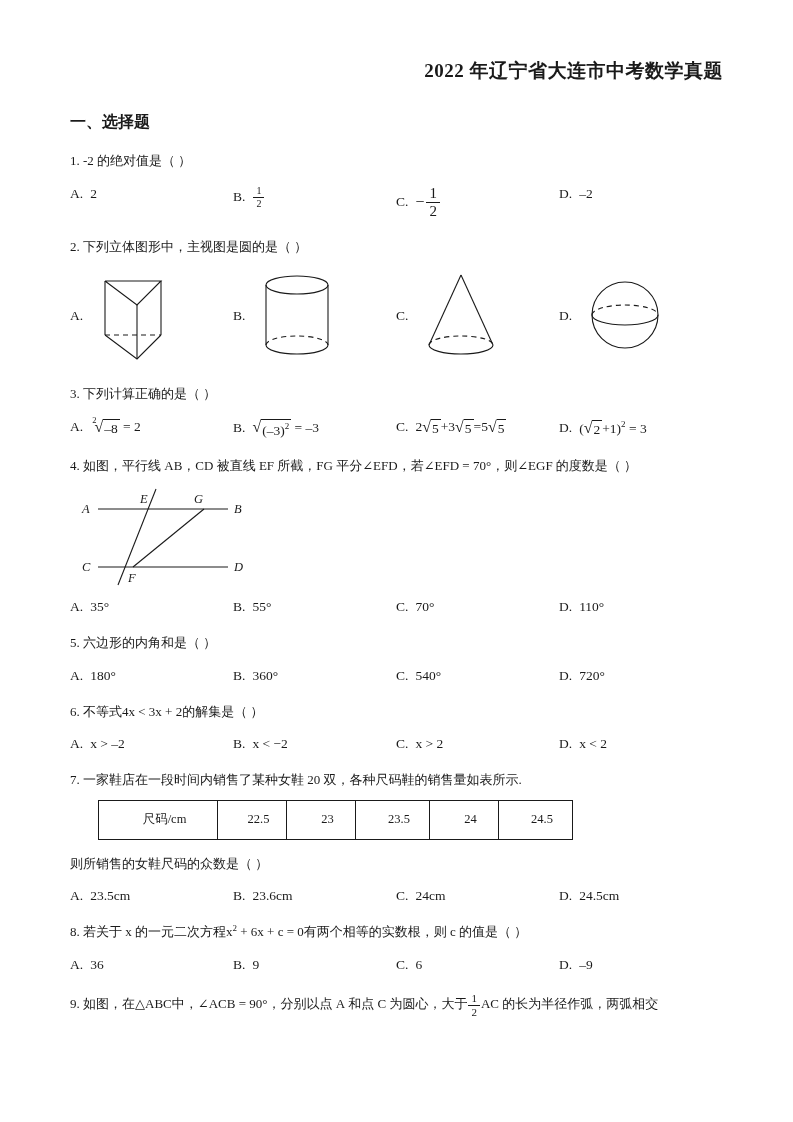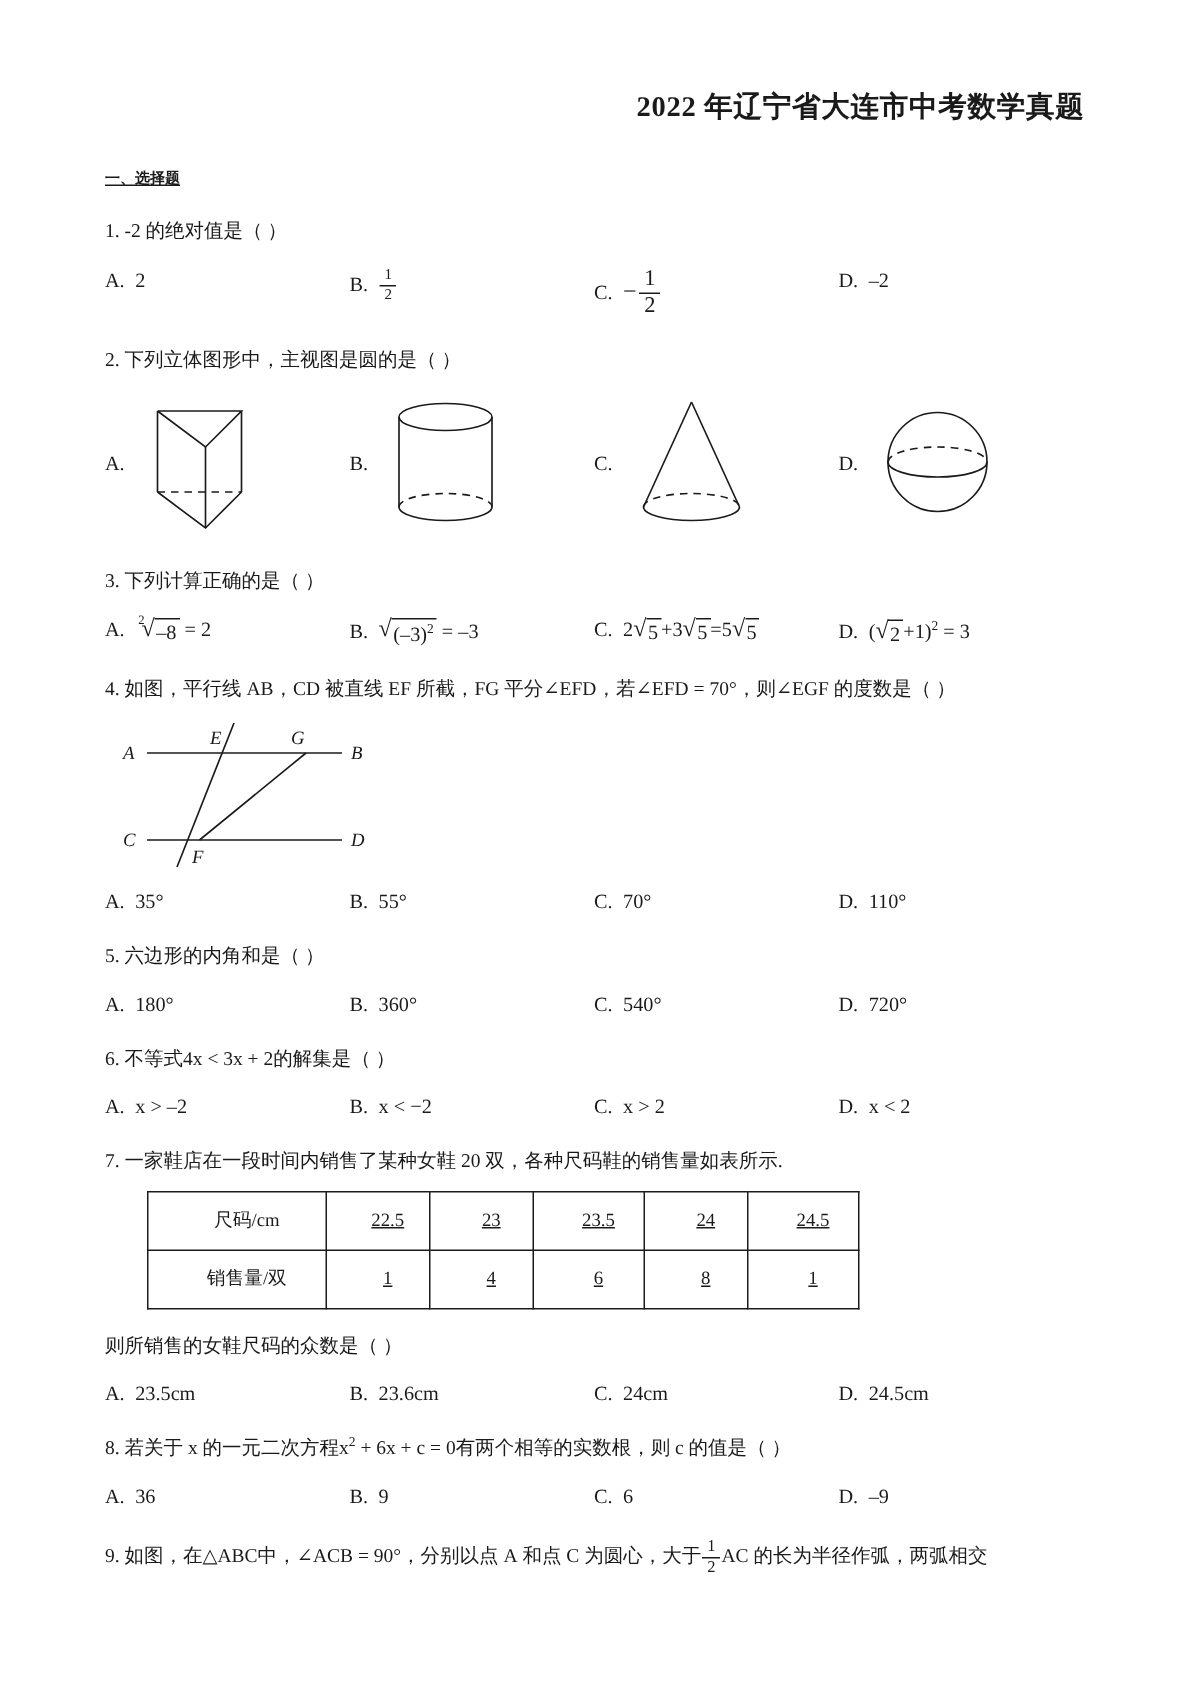--- a/index.html
+++ b/index.html
@@ -16,24 +16,23 @@
   .doc-title {
     text-align:right;
     font-weight:bold;
     font-size:19px;
     letter-spacing:0.5px;
     margin-top:58px;
     margin-bottom:0;
   }
   .section-head {
     font-weight:bold;
-    font-size:10px;
+    font-size:16px;
     margin-top:28px;
     margin-bottom:12px;
-    text-decoration:underline;
   }
   .q-stem {
     font-size:13px;
     margin-top:18px;
     line-height:1.5;
     white-space:nowrap;
   }
   .q-sub {
     font-size:13px;
     margin-top:14px;
@@ -78,21 +77,21 @@
   table.data { border-collapse:collapse; }
   table.data td, table.data th {
     border:1px solid #1a1a1a;
     font-size:12.5px;
     font-weight:normal;
     text-align:center;
     height:36px;
     padding-left:14px;
   }
   table.data td.rowhead, table.data th.rowhead { width:103px; }
-  table.data td.cell { width:53px;text-decoration:underline; }
+  table.data td.cell { width:53px; }
   table.data td.cell.w { width:58px; }
 </style>
 </head>
 <body>
 
 <div class="page">
 
   <div class="doc-title">2022 年辽宁省大连市中考数学真题</div>
 
   <div class="section-head">一、选择题</div>
@@ -320,28 +319,20 @@
     <table class="data">
       <tbody>
           <tr>
         <td class="rowhead">尺码/cm</td>
         <td class="cell">22.5</td>
         <td class="cell">23</td>
         <td class="cell w">23.5</td>
         <td class="cell">24</td>
         <td class="cell w">24.5</td>
       </tr>
-      <tr>
-        <td class="rowhead">销售量/双</td>
-        <td class="cell">1</td>
-        <td class="cell">4</td>
-        <td class="cell w">6</td>
-        <td class="cell">8</td>
-        <td class="cell w">1</td>
-      </tr>
     </tbody>
       </table>
   </div>
   <div class="q-sub">则所销售的女鞋尺码的众数是（     ）</div>
   <div class="opts">
     <div class="opt">
       <span class="lab">A.</span>
       <span>23.5cm</span>
     </div>
     <div class="opt">

